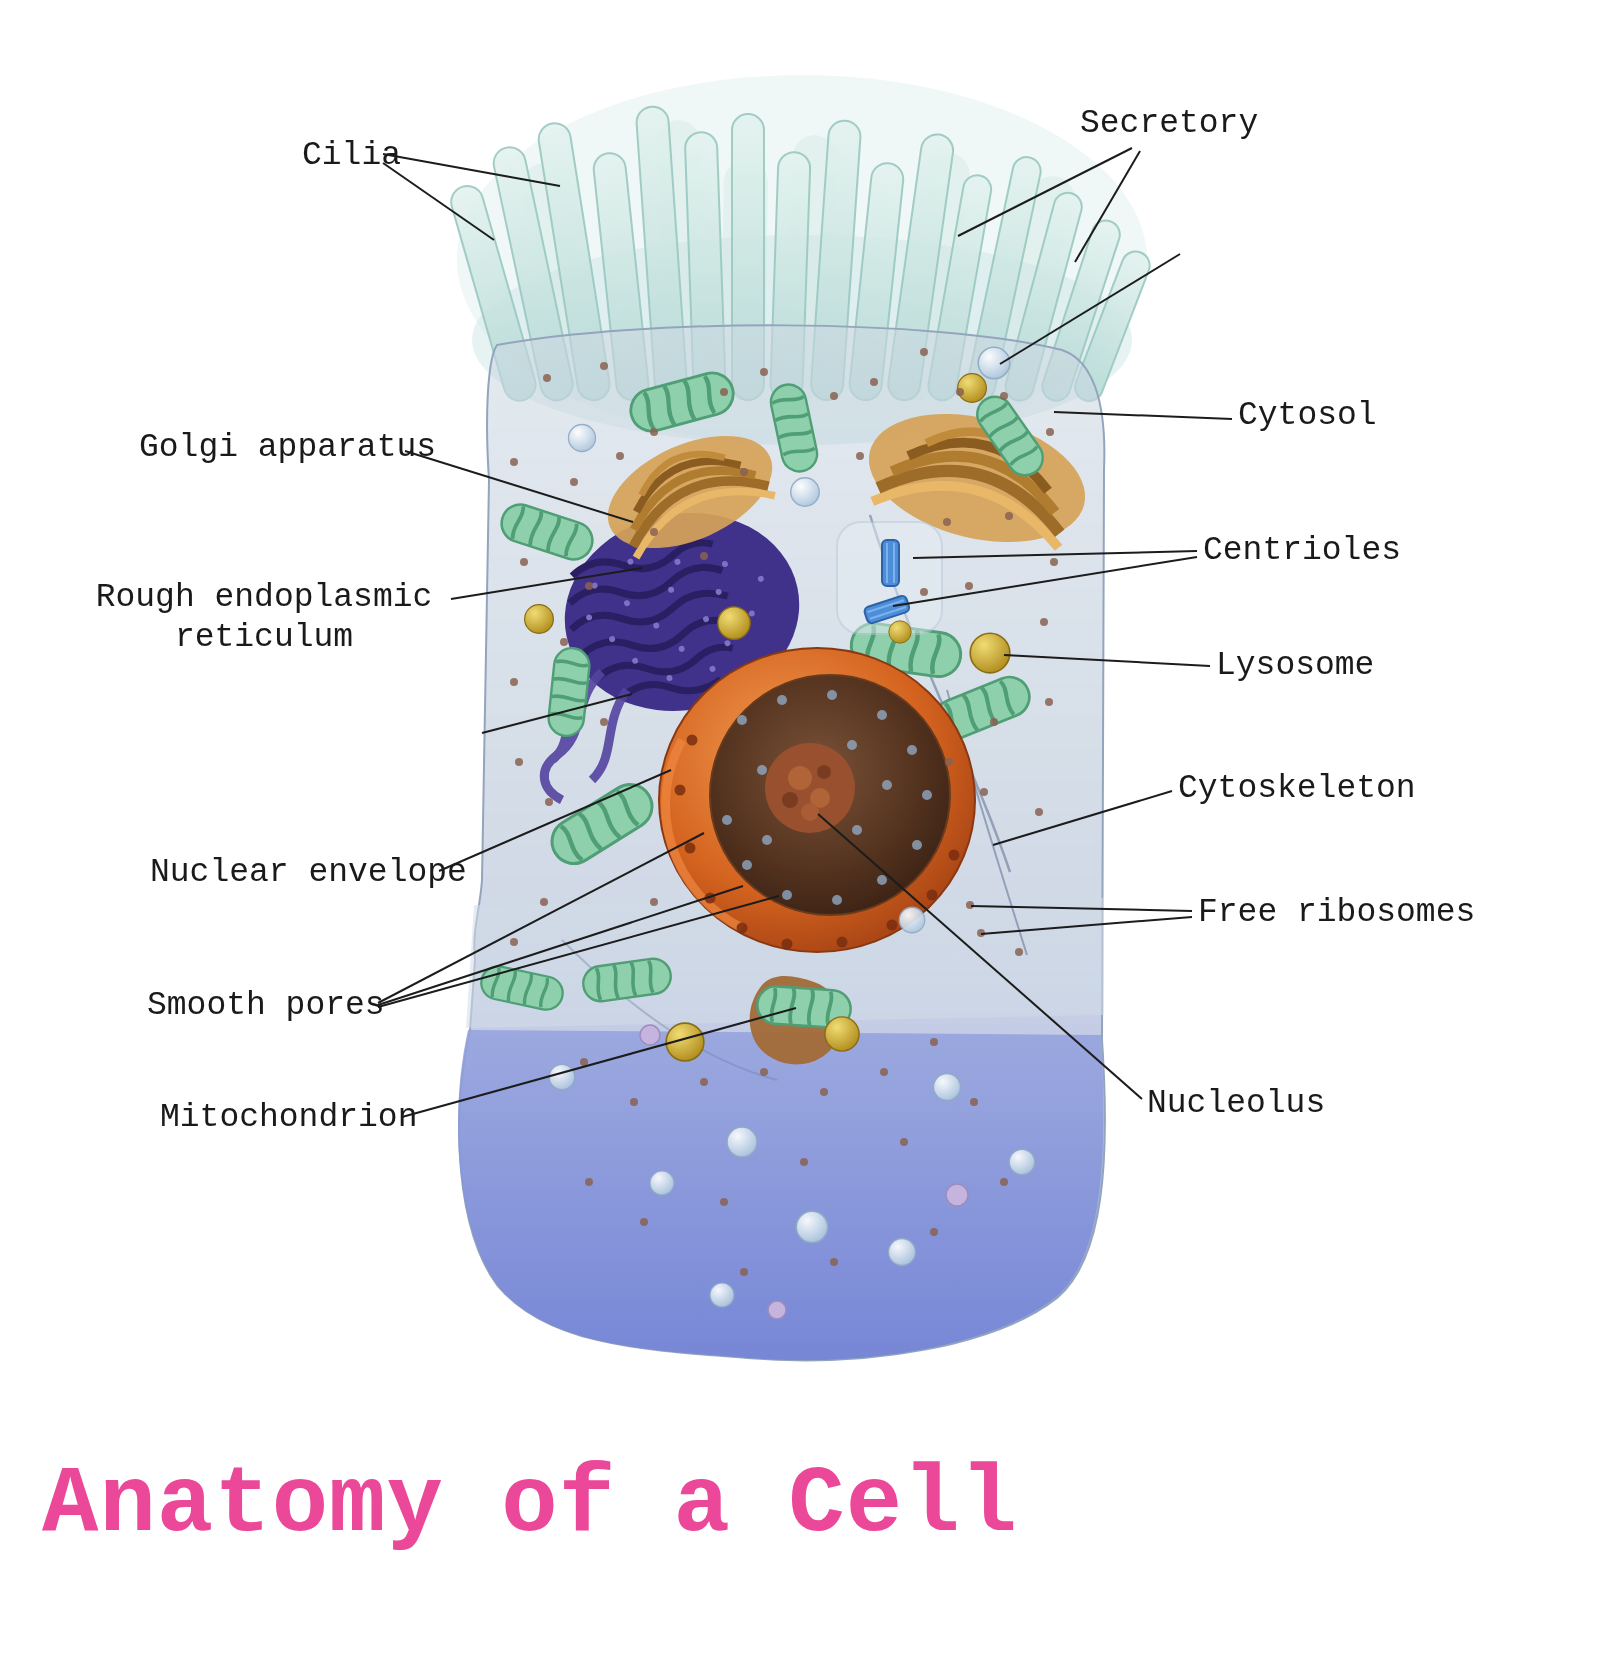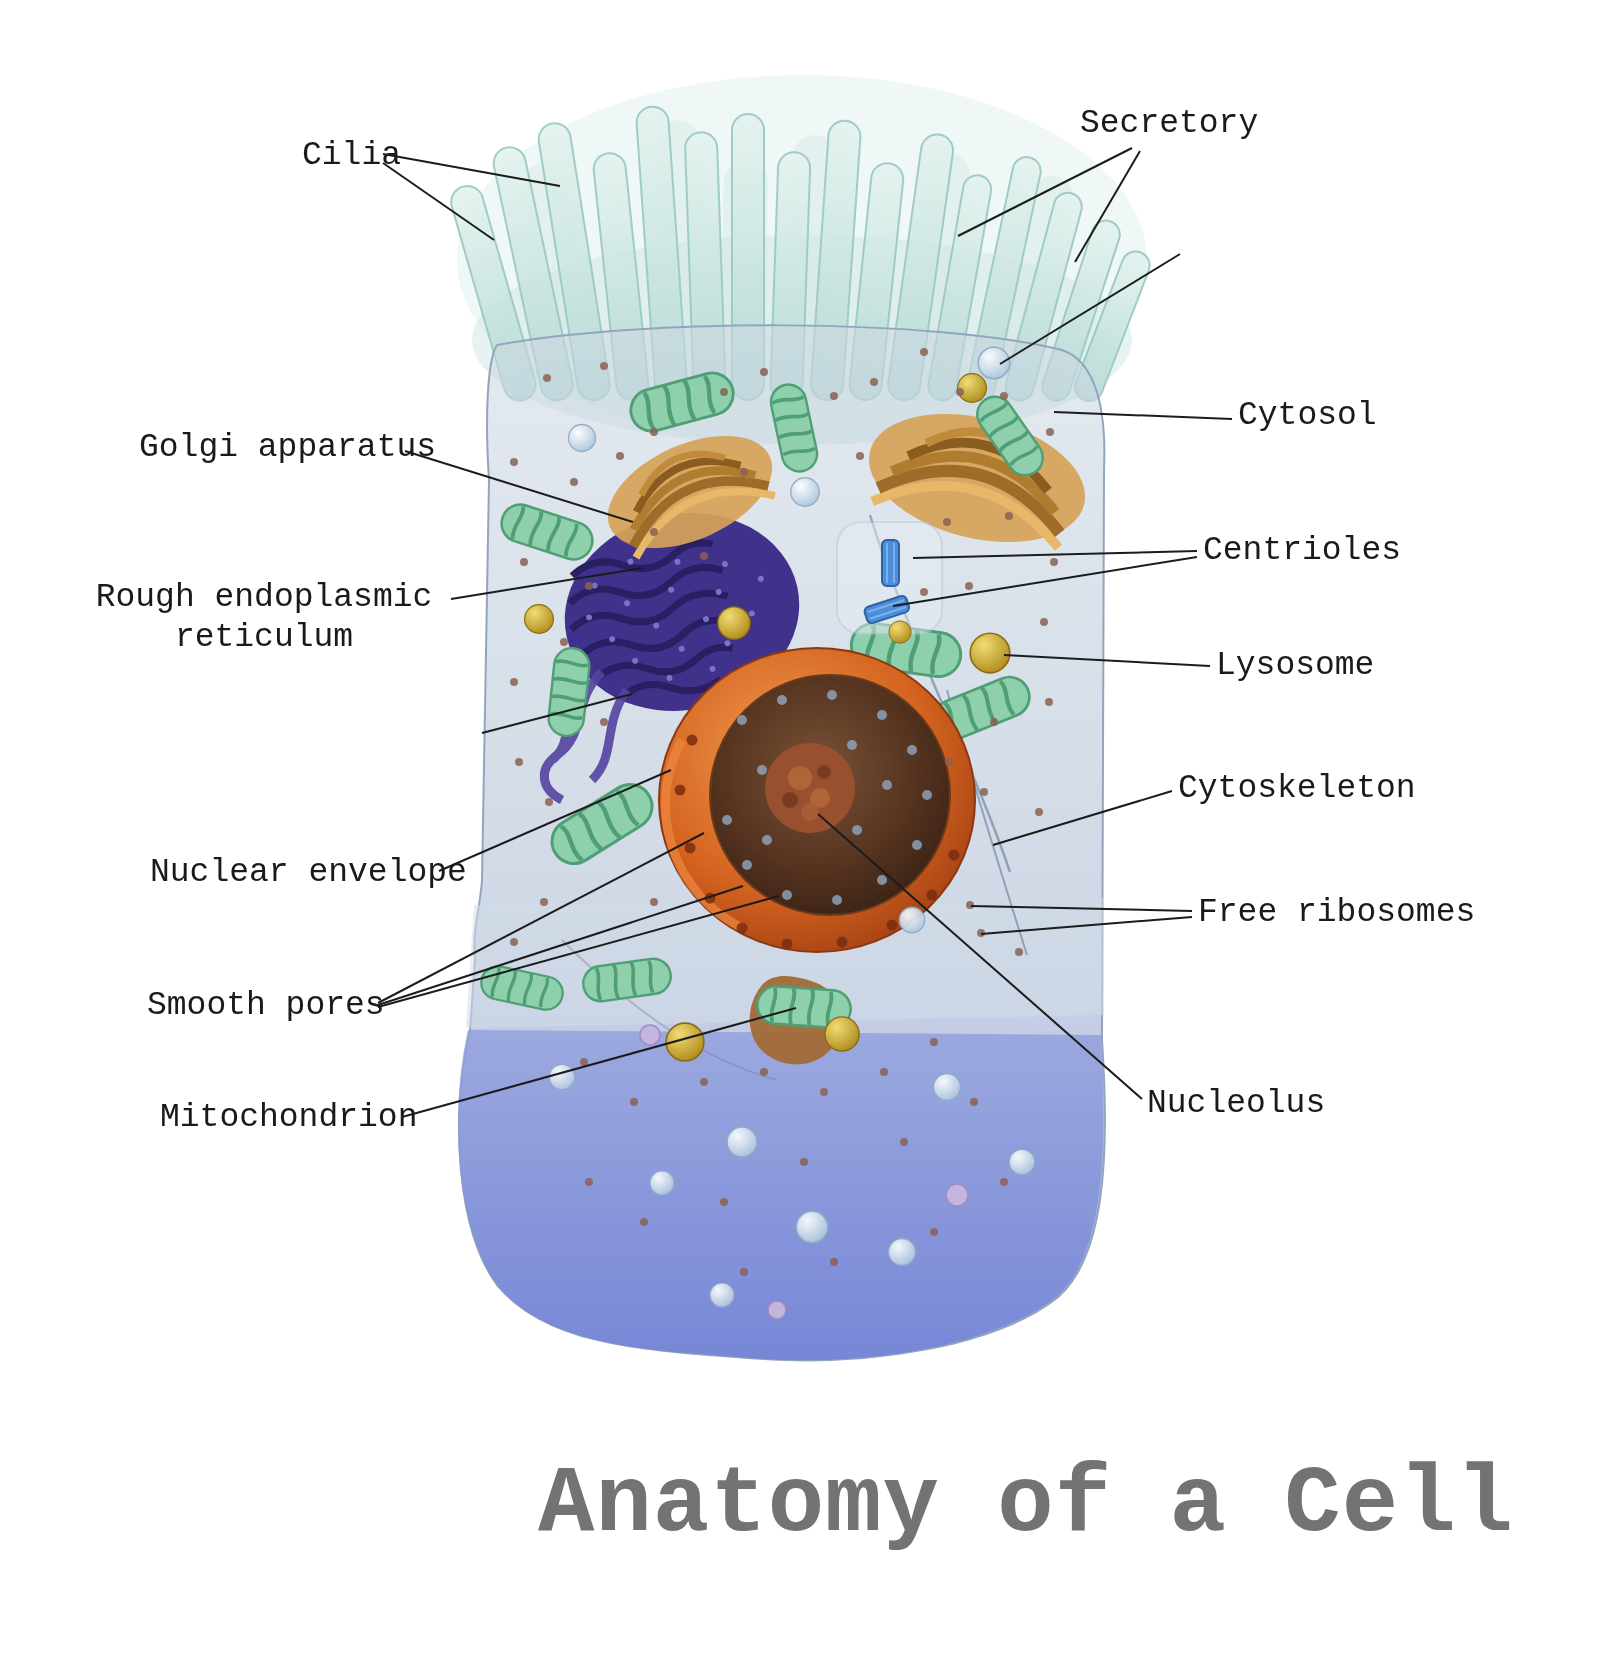--- a/index.html
+++ b/index.html
@@ -1,22 +1,22 @@
 <!DOCTYPE html>
 <html><head>
 <meta charset="utf-8">
 <style>
   html,body{margin:0;padding:0;background:#fff;}
   .stage{position:relative;width:1472px;height:1676px;background:#fff;overflow:hidden;
          font-family:Liberation Mono, monospace;margin-left:42px;}
   .stage svg{position:absolute;left:0;top:0;}
   .lbl{position:absolute;font-size:33px;color:#1a1a1a;line-height:1.22;white-space:nowrap;}
   .lbl.wrap{white-space:normal;text-align:center;}
-  .title{position:absolute;left:0;right:0;top:1452px;text-align:right;
-         font-size:94px;font-weight:bold;color:#737373;letter-spacing:1px;}
+  .title{position:absolute;left:0;right:0;top:1452px;text-align:left;
+         font-size:94px;font-weight:bold;color:#ec4899;letter-spacing:1px;}
 </style>
 </head>
 <body>
 
 <div class="stage">
 
   <svg width="1600" height="1676" viewBox="0 0 1600 1676">
     <defs>
       <radialGradient id="gNuc" cx="40%" cy="35%" r="75%">
         <stop offset="0%" stop-color="#f09a50"></stop>

